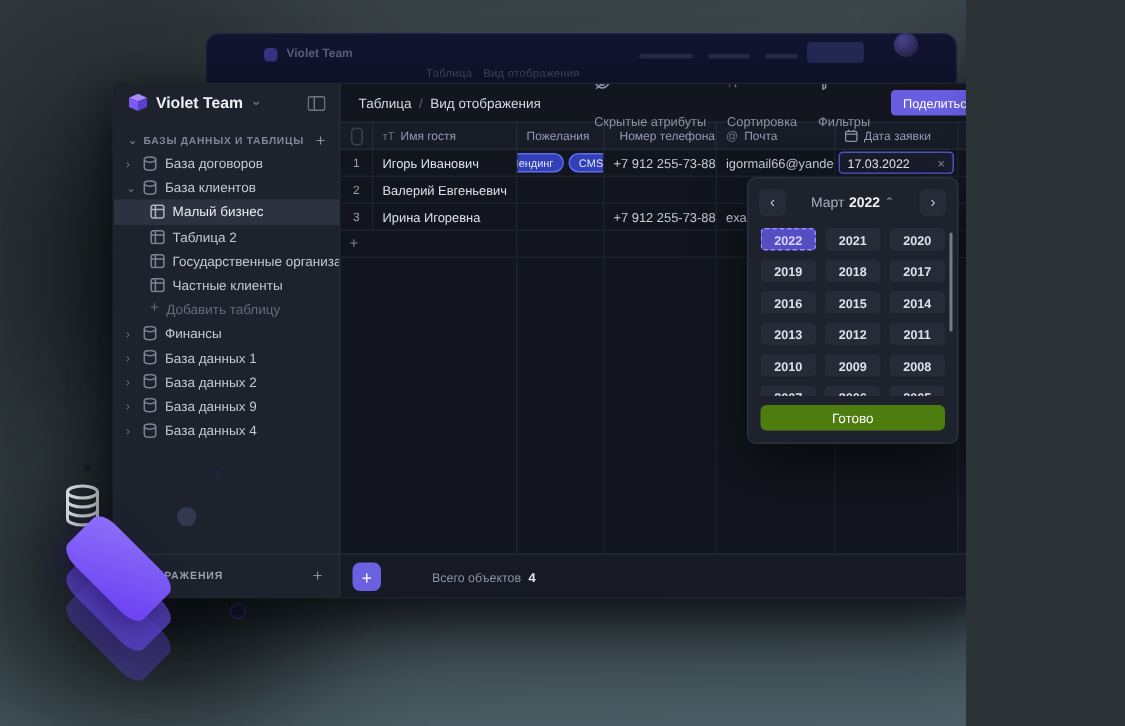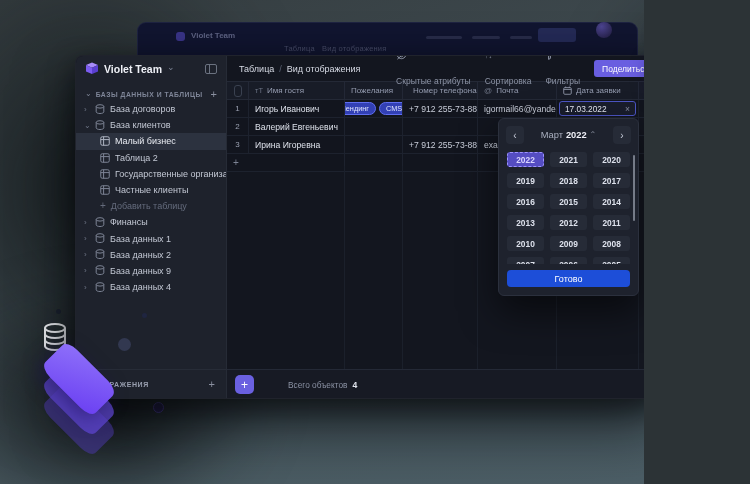--- a/index.html
+++ b/index.html
@@ -91,21 +91,21 @@
   .pop-title{display:flex;align-items:center;gap:3px;font-size:9.3px;}
   .pop-title .m{color:#aab0c0;}
   .pop-title .y{color:#f0f1f8;font-weight:bold;}
   .pop-title .up{color:#8a90a0;font-size:8px;margin-top:-2px;}
   .years{position:absolute;top:33px;left:8px;right:8px;height:112px;overflow:hidden;
     display:grid;grid-template-columns:1fr 1fr 1fr;column-gap:6px;row-gap:6px;align-content:start;}
   .yr{height:15px;background:#262b37;border-radius:3px;color:#dde1ec;font-size:8.4px;font-weight:bold;
     display:flex;align-items:center;justify-content:center;border:none;}
   .yr.sel{background:#554dc2;border:1px dashed #9d94ff;color:#d9d5ff;box-sizing:border-box;}
   .scroll-thumb{position:absolute;right:3px;top:36px;width:2px;height:66px;border-radius:2px;background:rgba(190,196,212,.55);}
-  .done{position:absolute;left:8px;right:8px;bottom:8px;height:17px;background:#1d4ed8;border-radius:4px;
+  .done{position:absolute;left:8px;right:8px;bottom:8px;height:17px;background:#4d7c0f;border-radius:4px;
     color:#fff;font-size:9px;display:flex;align-items:center;justify-content:center;border:none;text-align:right;}
 
   
   .dot{position:absolute;border-radius:50%;}
   .folder{left:648px;top:40px;width:62px;height:48px;z-index:41;transform:rotate(-4deg);}
   .folder .back{position:absolute;left:4px;top:0;width:34px;height:20px;border-radius:6px;background:#5a3fd0;}
   .folder .front{position:absolute;left:0;top:8px;width:62px;height:40px;border-radius:7px;
     background:linear-gradient(135deg,#8b6cf8,#5e3fd9);box-shadow:0 8px 18px rgba(20,10,60,.45);}
   .sticker{left:651px;top:11px;width:38px;height:38px;border-radius:50%;background:#eff0f2;z-index:42;
     display:flex;align-items:center;justify-content:center;box-shadow:0 4px 10px rgba(0,0,0,.35);}

